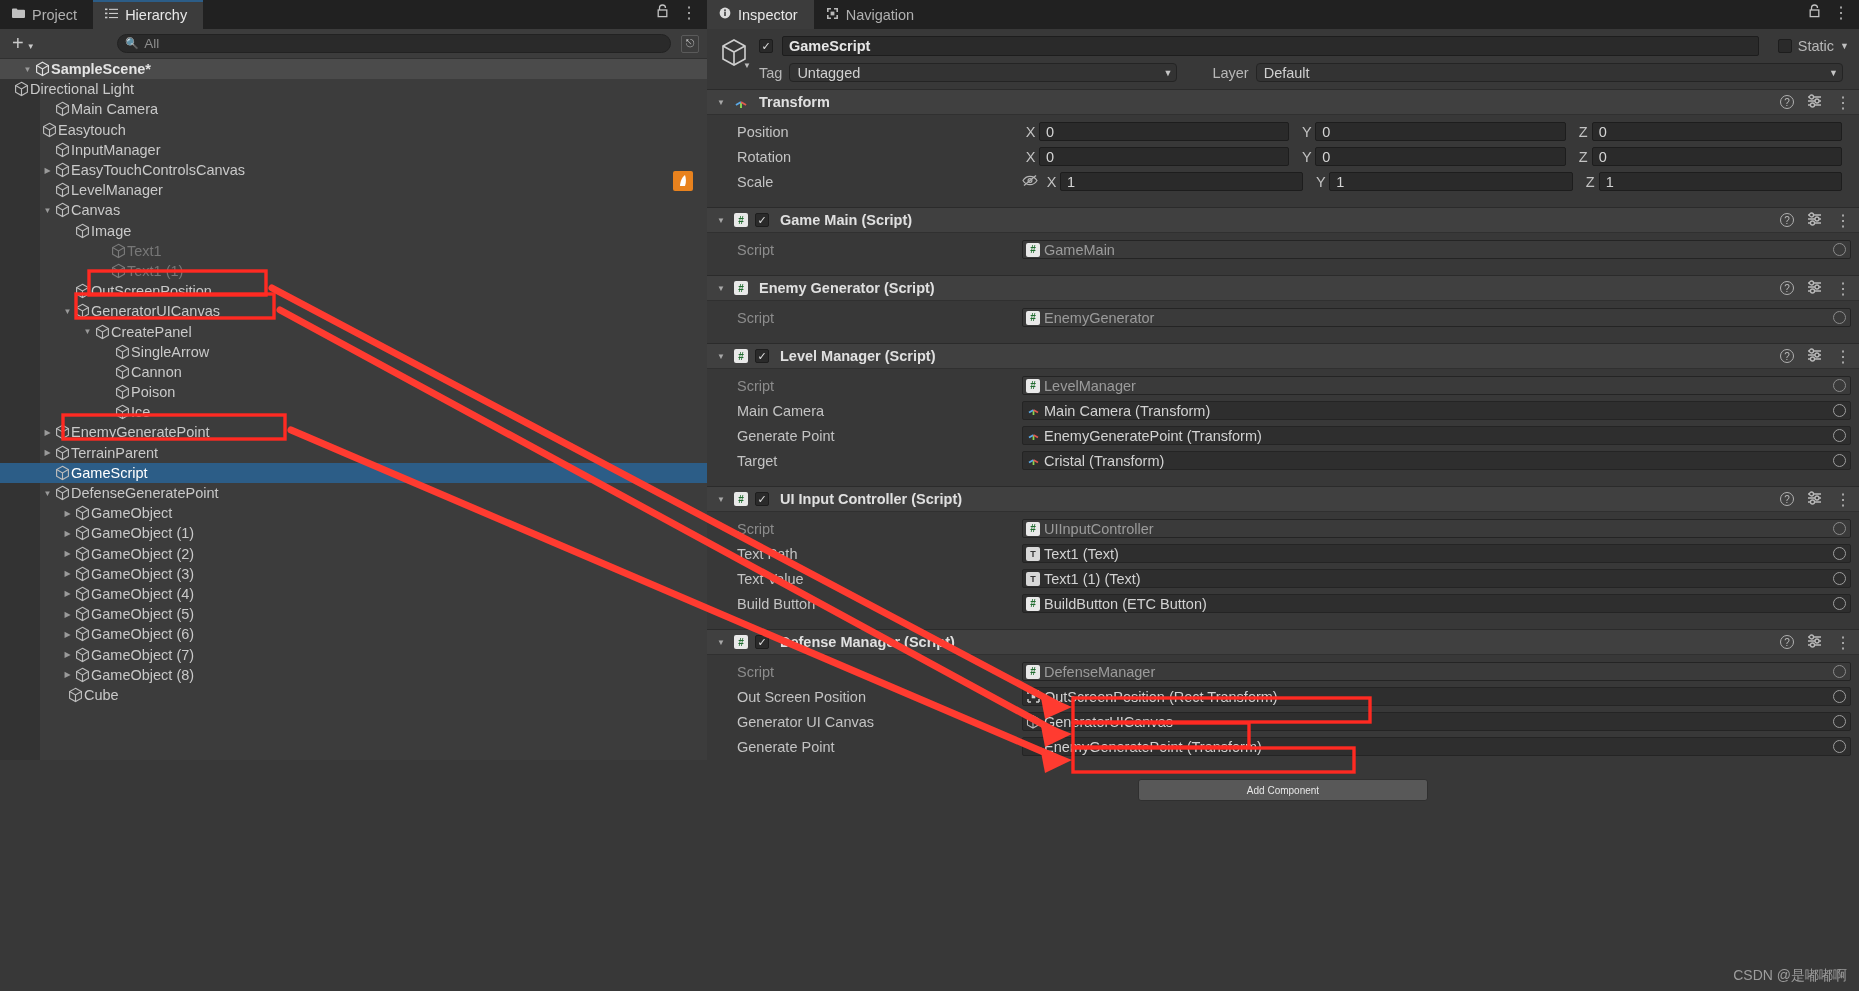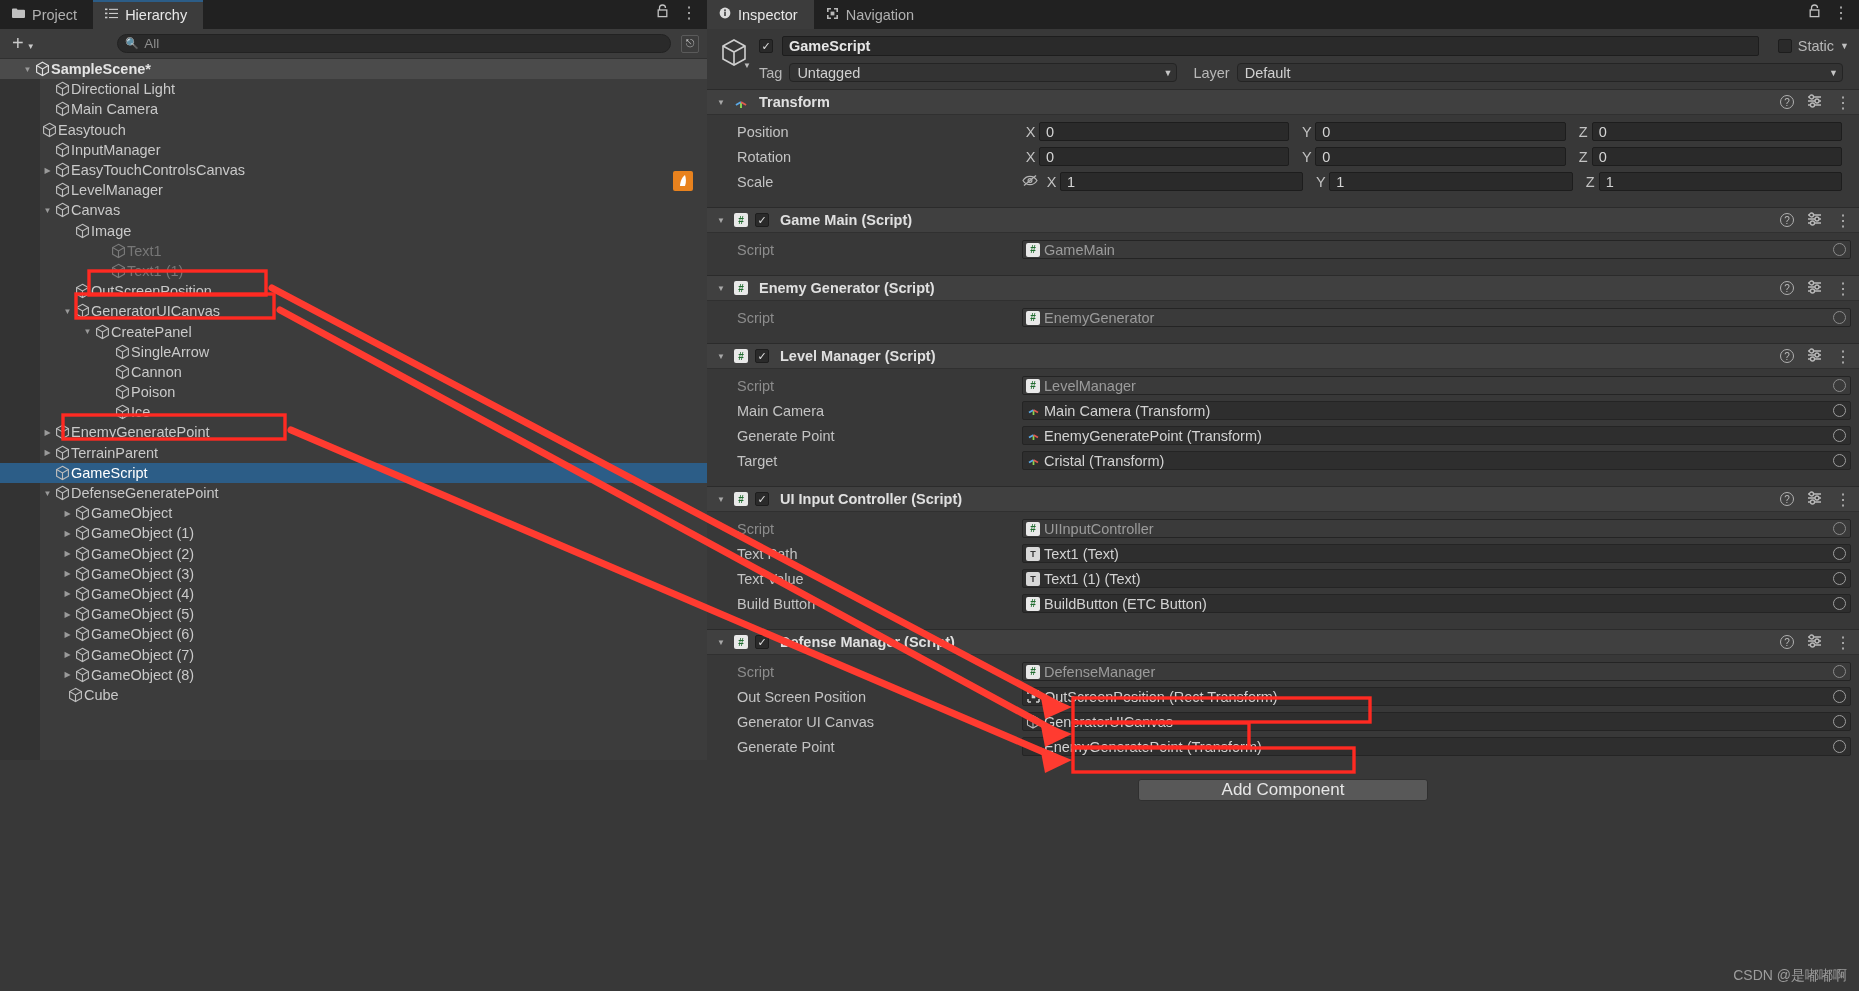--- a/index.html
+++ b/index.html
@@ -141,21 +141,21 @@
     display: flex; align-items: center; justify-content: center; font-size: 10px; font-weight: bold;
   }
   .badge.cs { background: #e9e9e9; color: #1f6b2e; }
   .badge.txt { background: #d8d8d8; color: #333; font-size: 9px; }
   .eye-off { margin-right: 5px; font-size: 13px; color: #b4b4b4; }
 
   .addcomp-wrap { display: flex; justify-content: center; padding: 14px 0 0 0; }
   .addcomp {
     width: 290px; height: 22px; background: #585858; border: 1px solid #2f2f2f; border-radius: 3px;
     display: flex; align-items: center; justify-content: center;
-    color: #e6e6e6; font-size: 17px;
+    color: #e6e6e6; font-size: 10px;
   }
   .watermark {
     position: absolute; right: 12px; bottom: 6px;
     font-size: 14px; color: #9d9d9d;
   }
 
   
   #anno { position: absolute; left: 0; top: 0; width: 1859px; height: 991px; pointer-events: none; z-index: 50; }
 </style>
 </head>
@@ -218,21 +218,21 @@
               <span class="go-icon">
                 <svg width="15" height="16" viewBox="0 0 15 16">
                   <path d="M7.5 1.3 L13.4 4.6 L13.4 11.2 L7.5 14.5 L1.6 11.2 L1.6 4.6 Z" fill="none" stroke="#e0e0e0" stroke-width="1.2"></path>
                   <path d="M1.6 4.6 L7.5 7.9 L13.4 4.6 M7.5 7.9 L7.5 14.5" fill="none" stroke="#e0e0e0" stroke-width="1.2"></path>
                 </svg>
               </span>
               <span class="lbl">SampleScene*</span>
             </div>
           </div>
           <div class="row">
-            <div class="row-content" style="padding-left:41px">
+            <div class="row-content" style="">
               <span class="tw"></span>
               <span class="go-icon">
                 <svg width="15" height="16" viewBox="0 0 15 16">
                   <path d="M7.5 1.3 L13.4 4.6 L13.4 11.2 L7.5 14.5 L1.6 11.2 L1.6 4.6 Z" fill="none" stroke="#bdbdbd" stroke-width="1.15"></path>
                   <path d="M1.6 4.6 L7.5 7.9 L13.4 4.6 M7.5 7.9 L7.5 14.5" fill="none" stroke="#bdbdbd" stroke-width="1.15"></path>
                 </svg>
               </span>
               <span class="lbl">Directional Light</span>
             </div>
           </div>
@@ -656,21 +656,21 @@
               <span class="lbl-sm">Static</span>
               <span class="caret">▼</span>
             </div>
           </div>
           <div class="row-line2">
             <span class="lbl-sm">Tag</span>
             <div class="dropdown" style="width:388px">
               <span>Untagged</span>
               <span class="caret">▼</span>
             </div>
-            <span class="lbl-sm" style="margin-left:9px">Layer</span>
+            <span class="lbl-sm" style="margin-left:28px">Layer</span>
             <div class="dropdown" style="flex:1;margin-right:6px">
               <span>Default</span>
               <span class="caret">▼</span>
             </div>
           </div>
         </div>
       </div>
 
       <div id="components">
           <div class="comp">

